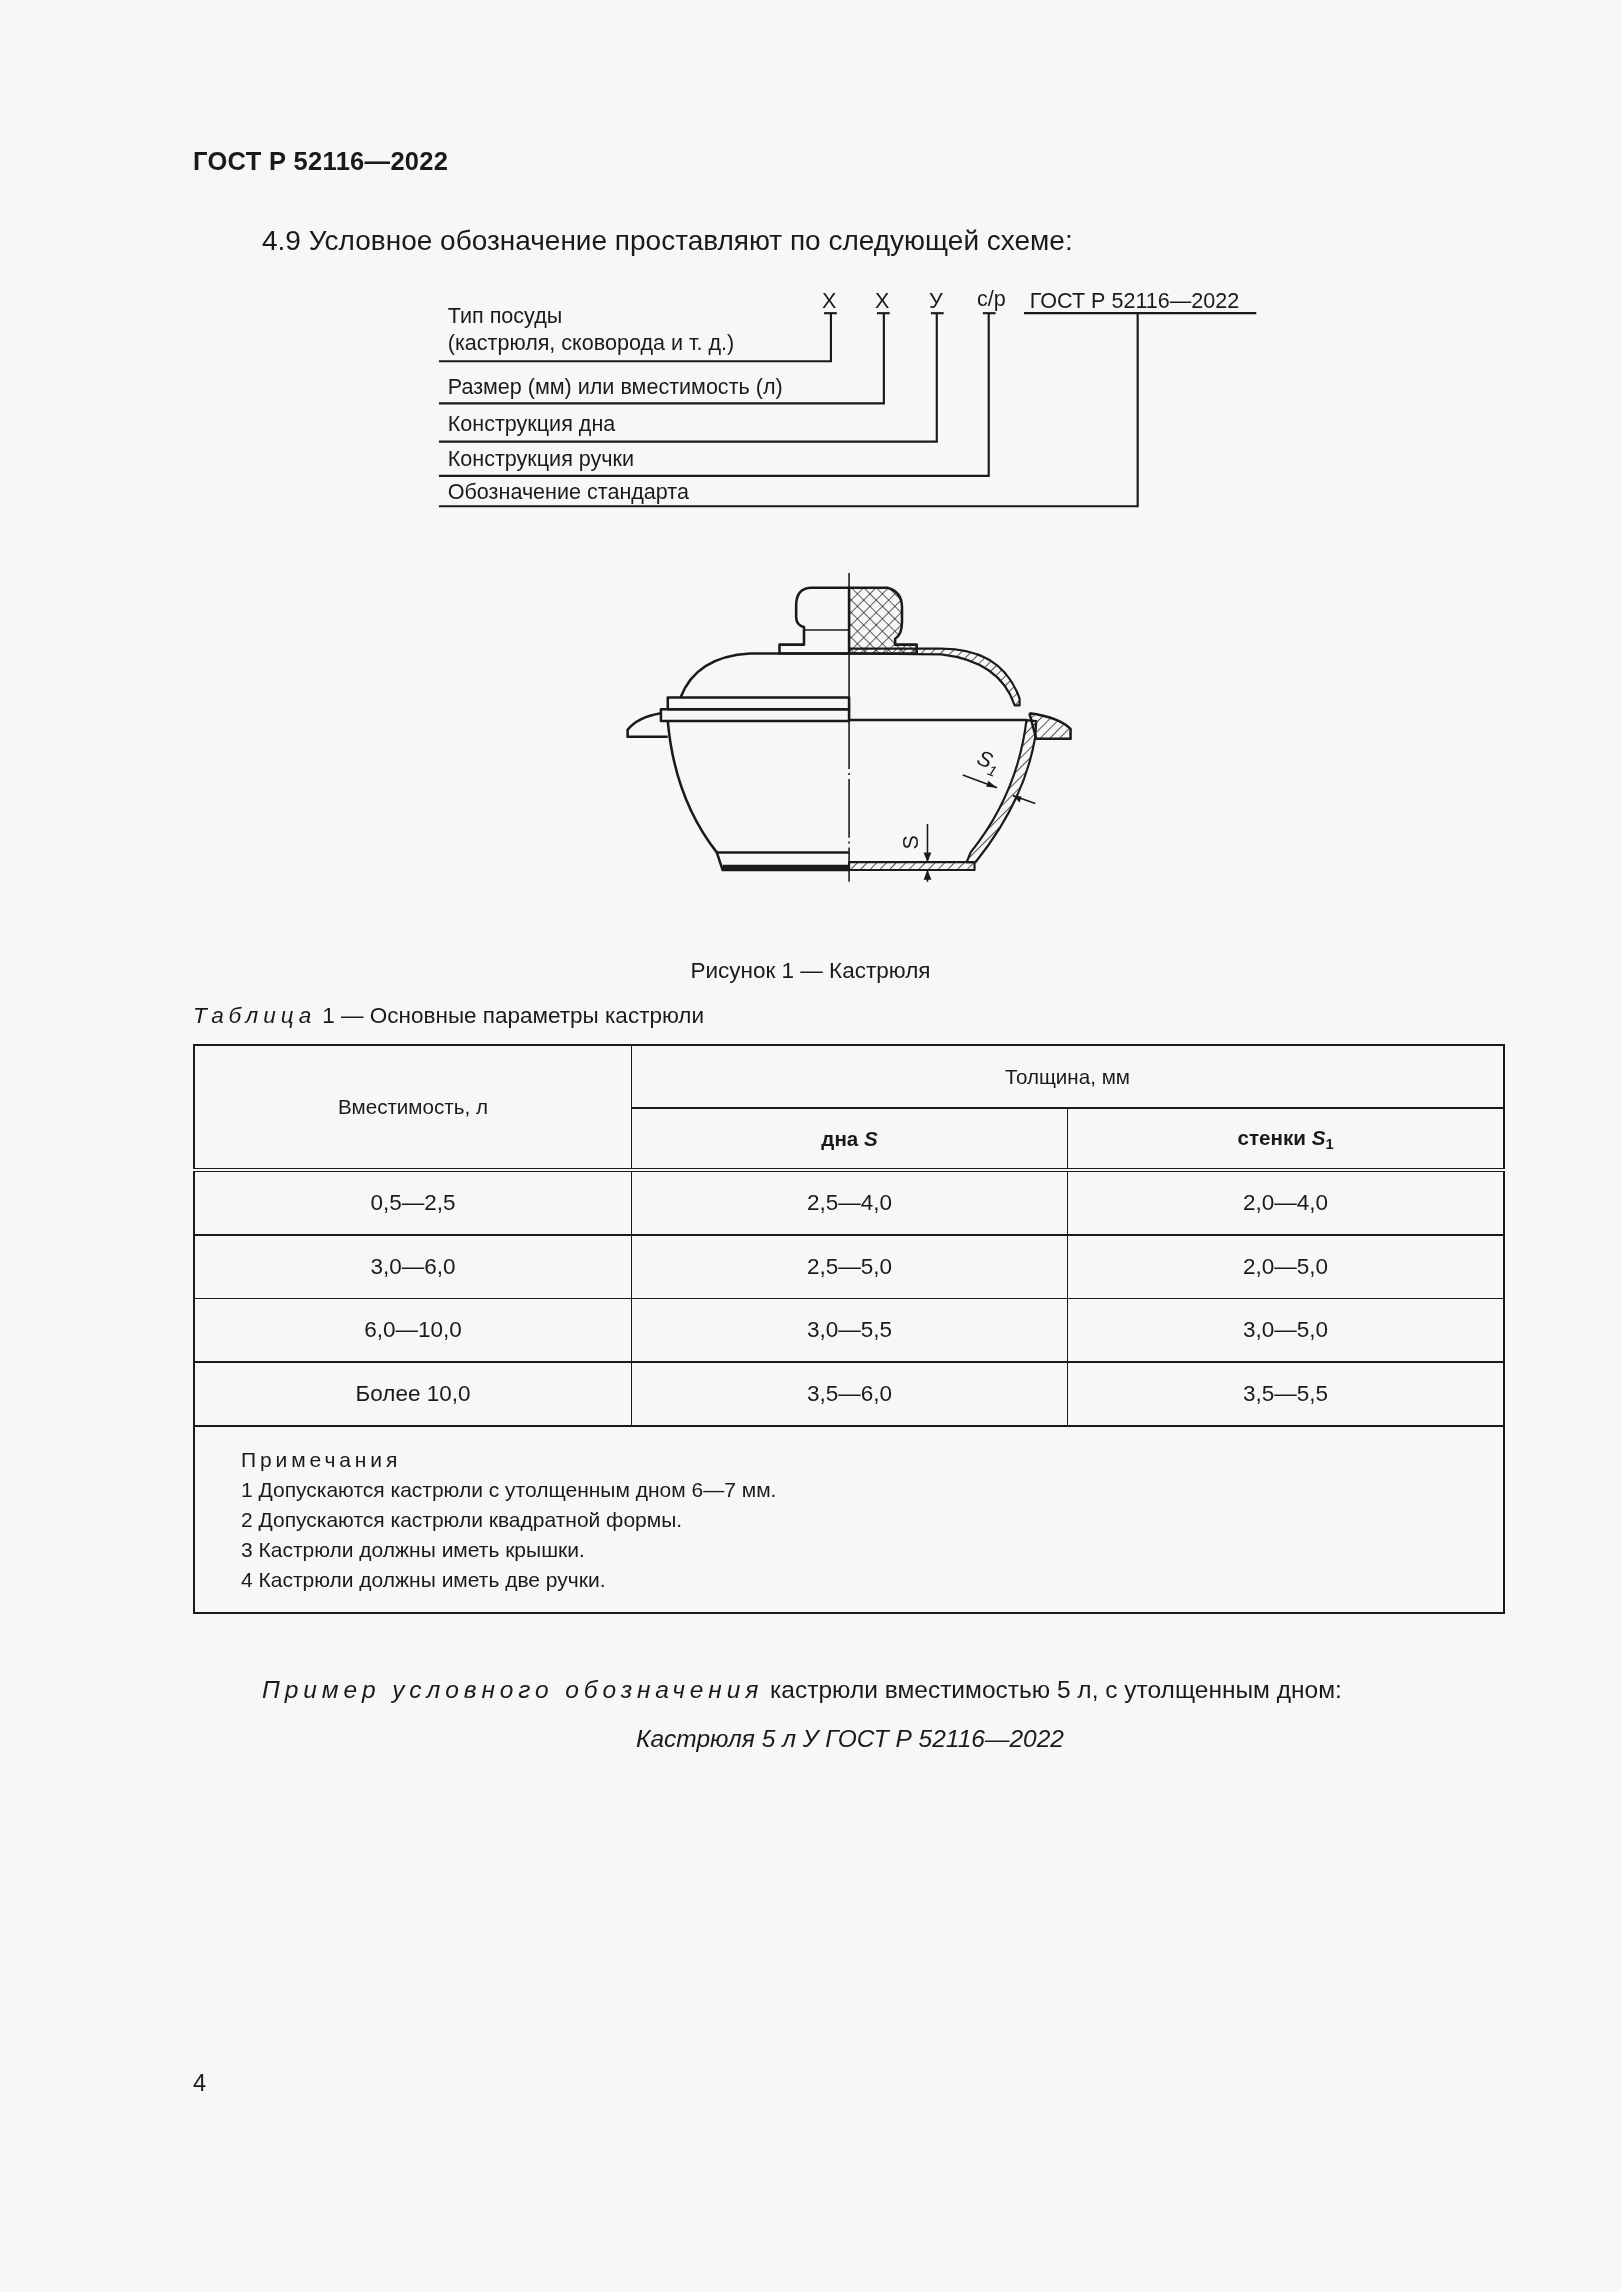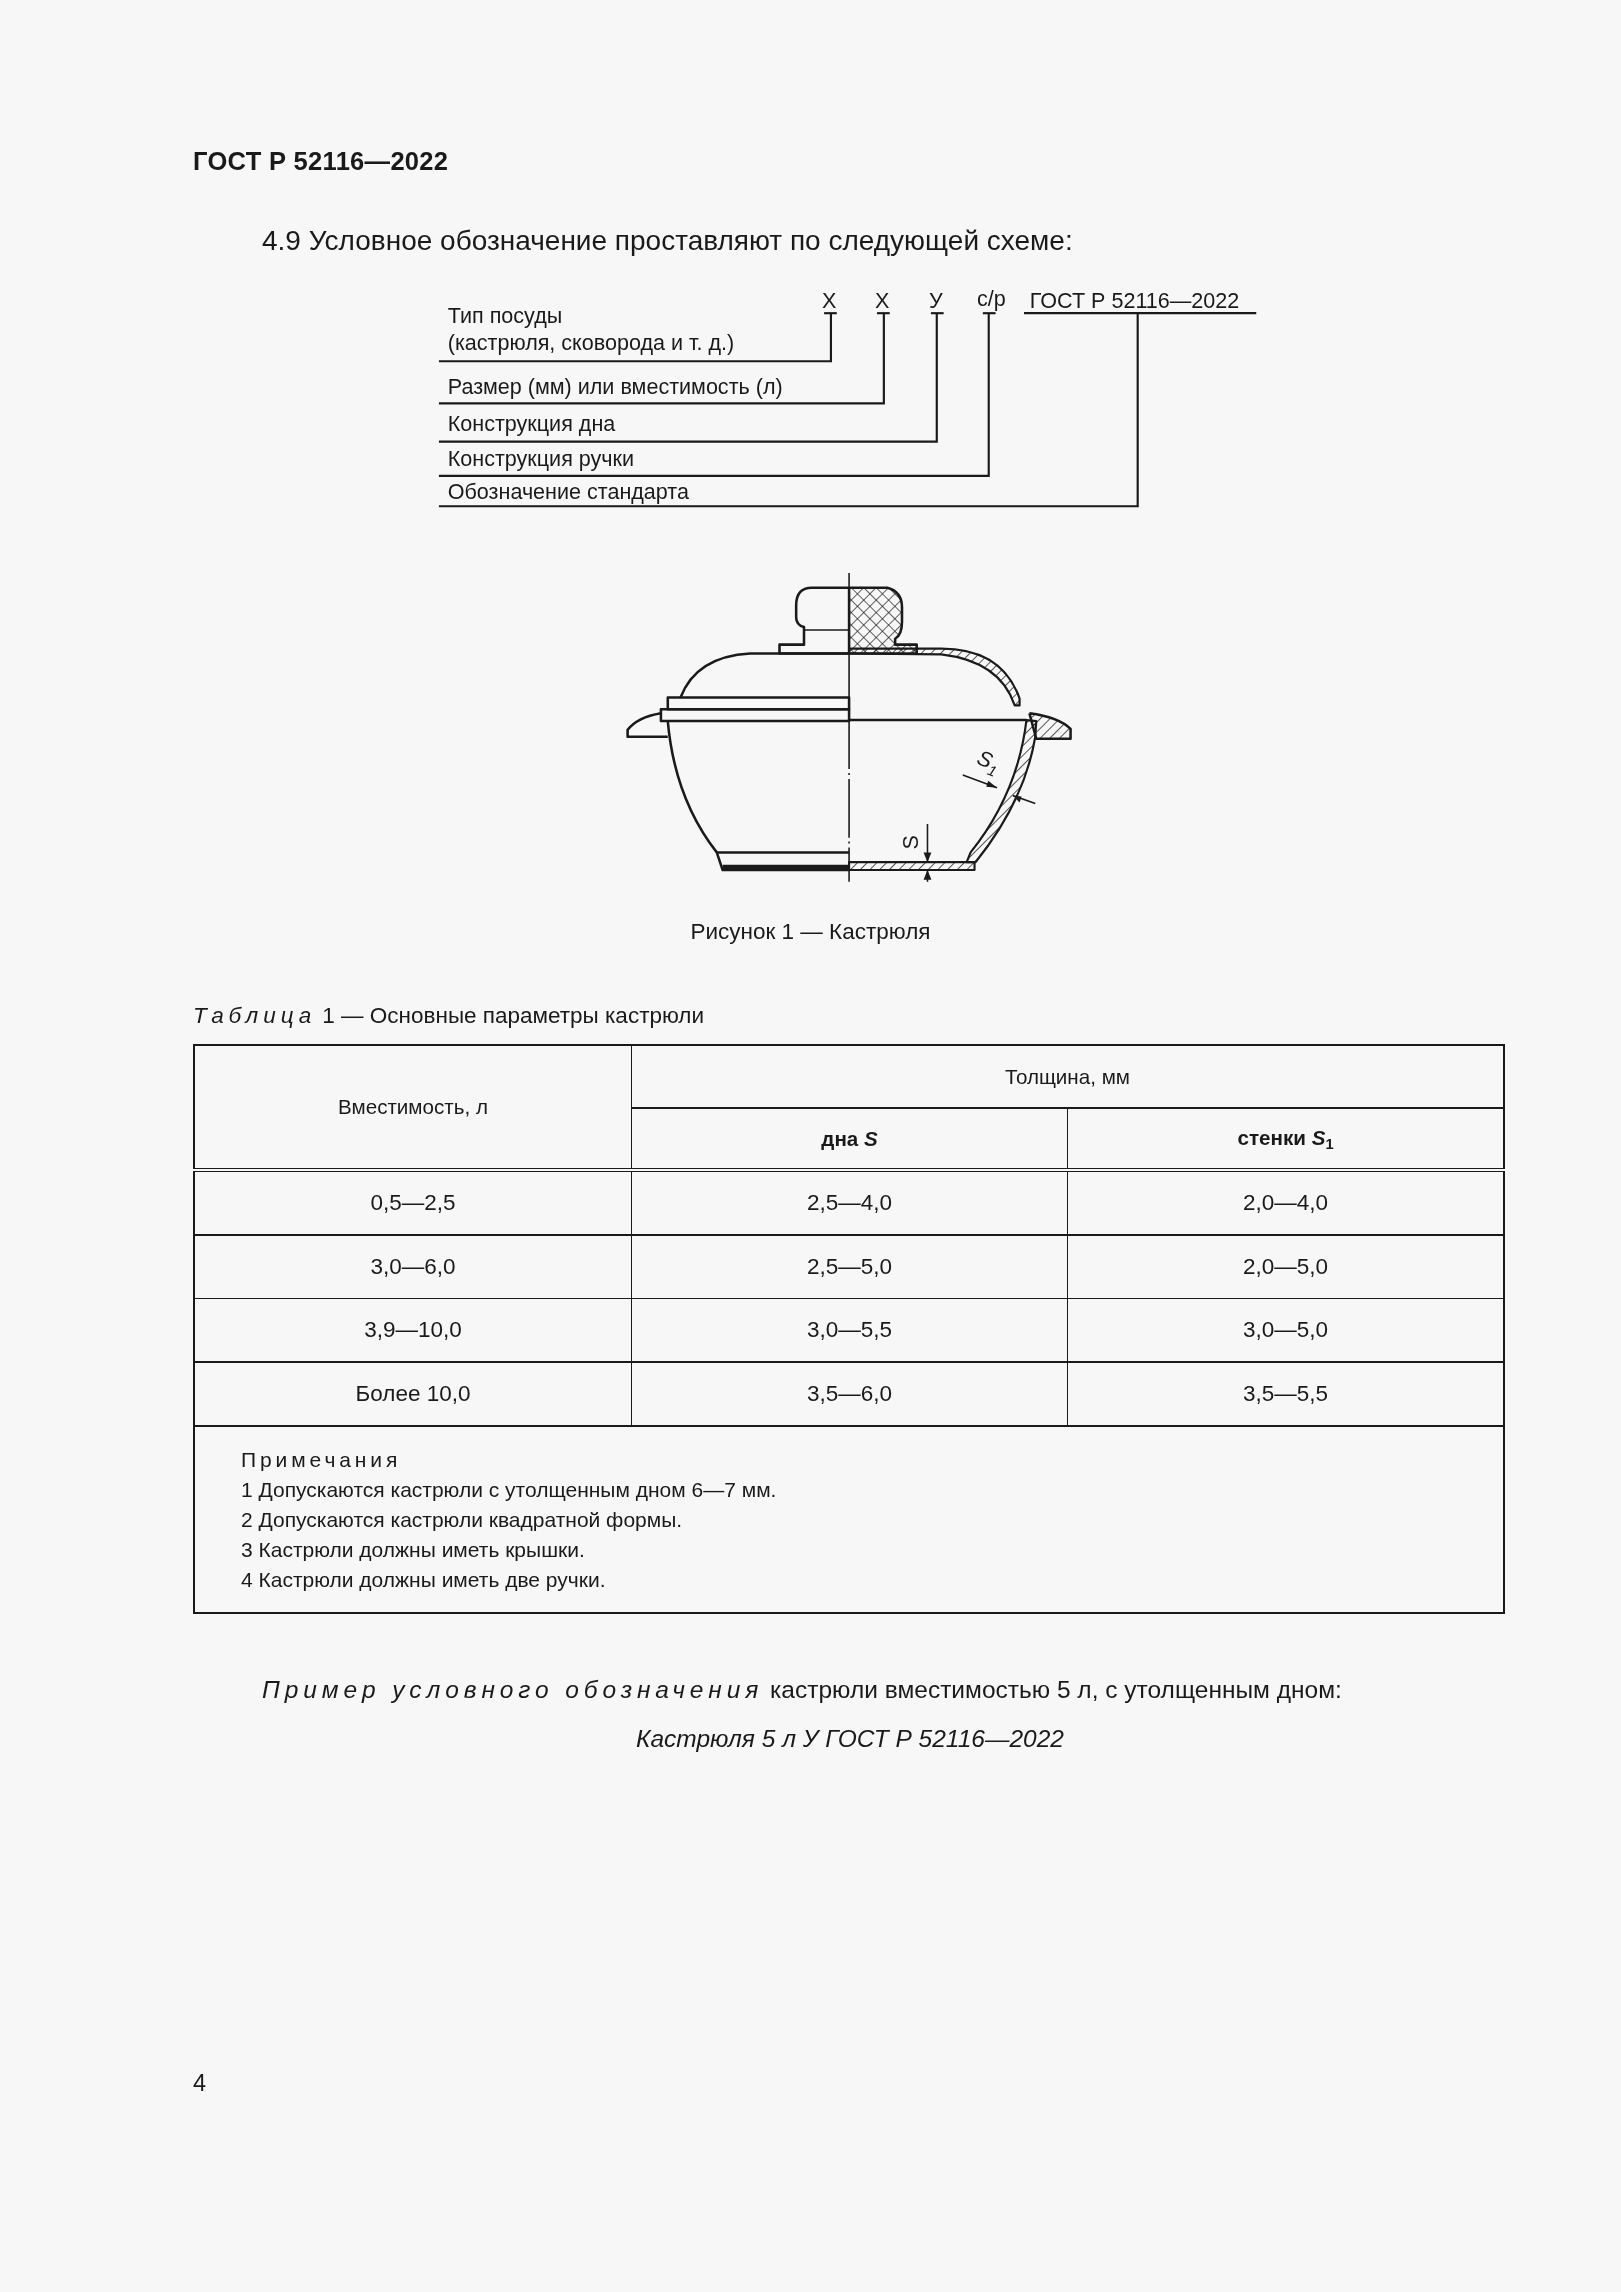--- a/index.html
+++ b/index.html
@@ -6,21 +6,21 @@
   body {
     width:1621px; height:2293px; background:#f7f7f7; position:relative;
     font-family:"Liberation Sans", sans-serif; color:#1a1a1a; overflow:hidden;
   }
   .abs { position:absolute; }
   .header { left:193px; top:147px; font-size:25.5px; font-weight:bold; letter-spacing:0.3px; }
   .para { left:262px; top:225px; font-size:28px; }
   .scheme { left:431px; top:274px; width:843px; height:245px; }
   .scheme svg text { font-family:"Liberation Sans", sans-serif; font-size:22px; fill:#1a1a1a; }
   .figure { left:608px; top:568px; width:490px; height:314px; }
-  .caption { left:0; width:1621px; top:919px; text-align:center; font-size:22.5px; }
+  .caption { left:0; width:1621px; top:958px; text-align:center; font-size:22.5px; }
   .table-title { left:193px; top:1003px; font-size:22.5px; }
   .spaced { letter-spacing:4.9px;font-style:italic; }
   table.params {
     position:absolute; left:193px; top:1044px; width:1312px;
     border-collapse:collapse; font-size:22.5px; border:2.9px solid #1a1a1a;
   }
   table.params td { border:1.5px solid #1a1a1a; text-align:center; padding:0; }
   table.params .hrow1 td { height:61px; font-size:20.6px; }
   table.params .hrow2 td { height:59px; font-size:20.6px;font-weight:bold; }
   table.params tr.hdr-end td { border-bottom:4.9px double #1a1a1a; }
@@ -152,21 +152,21 @@
     <td>0,5—2,5</td>
     <td>2,5—4,0</td>
     <td>2,0—4,0</td>
   </tr>
   <tr class="drow thick">
     <td>3,0—6,0</td>
     <td>2,5—5,0</td>
     <td>2,0—5,0</td>
   </tr>
   <tr class="drow">
-    <td>3,9—10,0</td>
+    <td>6,0—10,0</td>
     <td>3,0—5,5</td>
     <td>3,0—5,0</td>
   </tr>
   <tr class="drow thick">
     <td>Более 10,0</td>
     <td>3,5—6,0</td>
     <td>3,5—5,5</td>
   </tr>
   <tr class="notes">
     <td colspan="3">

